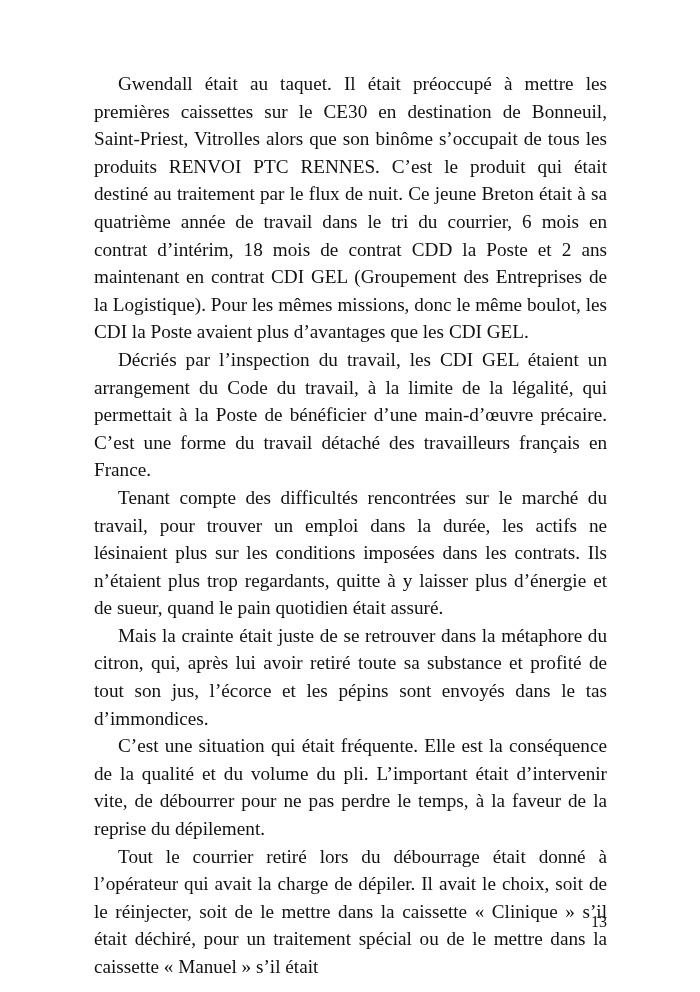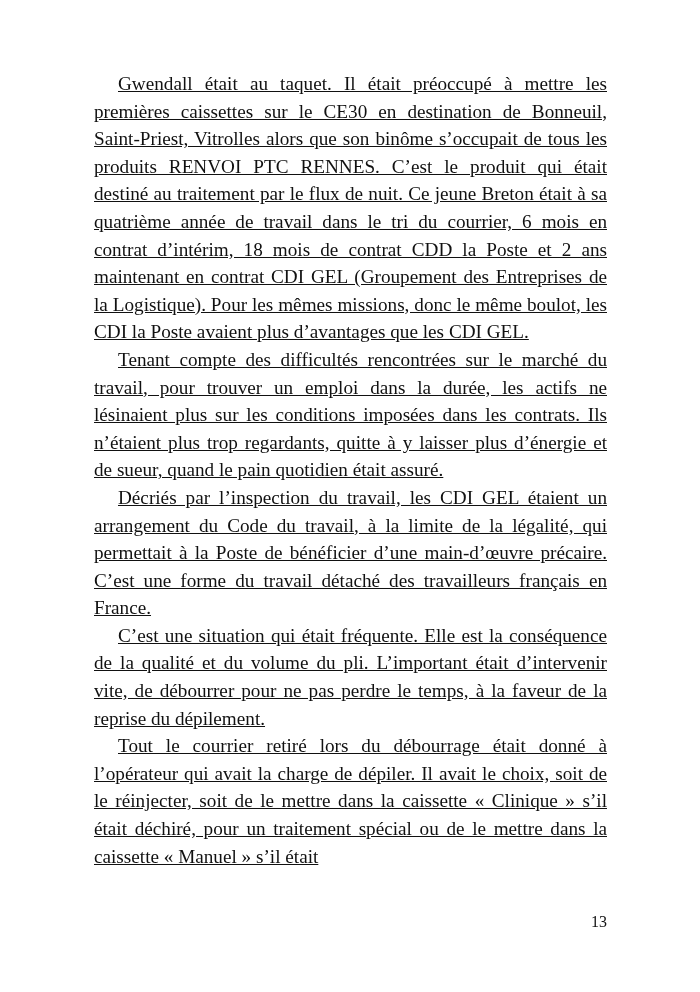--- a/index.html
+++ b/index.html
@@ -21,35 +21,35 @@
       font-family: "Liberation Serif", "DejaVu Serif", serif;
       font-size: 19.2px;
       line-height: 27.6px;
       color: #111111;
     }
     .para {
       margin: 0;
       text-indent: 24px;
       text-align: justify;
       hyphens: none;
-      text-decoration: underline;
     }
     .page-number {
       position: absolute;
       right: 93px;
       top: 913px;
       font-family: "Liberation Serif", "DejaVu Serif", serif;
       font-size: 16px;
       color: #111111;
     }
   </style>
 </head>
 <body>
 
 <div class="page">
   <p class="para">Gwendall était au taquet. Il était préoccupé à mettre les premières caissettes sur le CE30 en destination de Bonneuil, Saint-Priest, Vitrolles alors que son binôme s’occupait de tous les produits RENVOI PTC RENNES. C’est le produit qui était destiné au traitement par le flux de nuit. Ce jeune Breton était à sa quatrième année de travail dans le tri du courrier, 6 mois en contrat d’intérim, 18 mois de contrat CDD la Poste et 2 ans maintenant en contrat CDI GEL (Groupement des Entreprises de la Logistique). Pour les mêmes missions, donc le même boulot, les CDI la Poste avaient plus d’avantages que les CDI GEL.</p>
+  <p class="para">Décriés par l’inspection du travail, les CDI GEL étaient un arrangement du Code du travail, à la limite de la légalité, qui permettait à la Poste de bénéficier d’une main-d’œuvre précaire. C’est une forme du travail détaché des travailleurs français en France.</p>
   <p class="para">Tenant compte des difficultés rencontrées sur le marché du travail, pour trouver un emploi dans la durée, les actifs ne lésinaient plus sur les conditions imposées dans les contrats. Ils n’étaient plus trop regardants, quitte à y laisser plus d’énergie et de sueur, quand le pain quotidien était assuré.</p>
-  <p class="para">Décriés par l’inspection du travail, les CDI GEL étaient un arrangement du Code du travail, à la limite de la légalité, qui permettait à la Poste de bénéficier d’une main-d’œuvre précaire. C’est une forme du travail détaché des travailleurs français en France.</p>
+  <p class="para">Mais la crainte était juste de se retrouver dans la métaphore du citron, qui, après lui avoir retiré toute sa substance et profité de tout son jus, l’écorce et les pépins sont envoyés dans le tas d’immondices.</p>
   <p class="para">C’est une situation qui était fréquente. Elle est la conséquence de la qualité et du volume du pli. L’important était d’intervenir vite, de débourrer pour ne pas perdre le temps, à la faveur de la reprise du dépilement.</p>
   <p class="para">Tout le courrier retiré lors du débourrage était donné à l’opérateur qui avait la charge de dépiler. Il avait le choix, soit de le réinjecter, soit de le mettre dans la caissette « Clinique » s’il était déchiré, pour un traitement spécial ou de le mettre dans la caissette « Manuel » s’il était</p>
 </div>
 
 <div class="page-number">13</div>
 
 </body></html>

